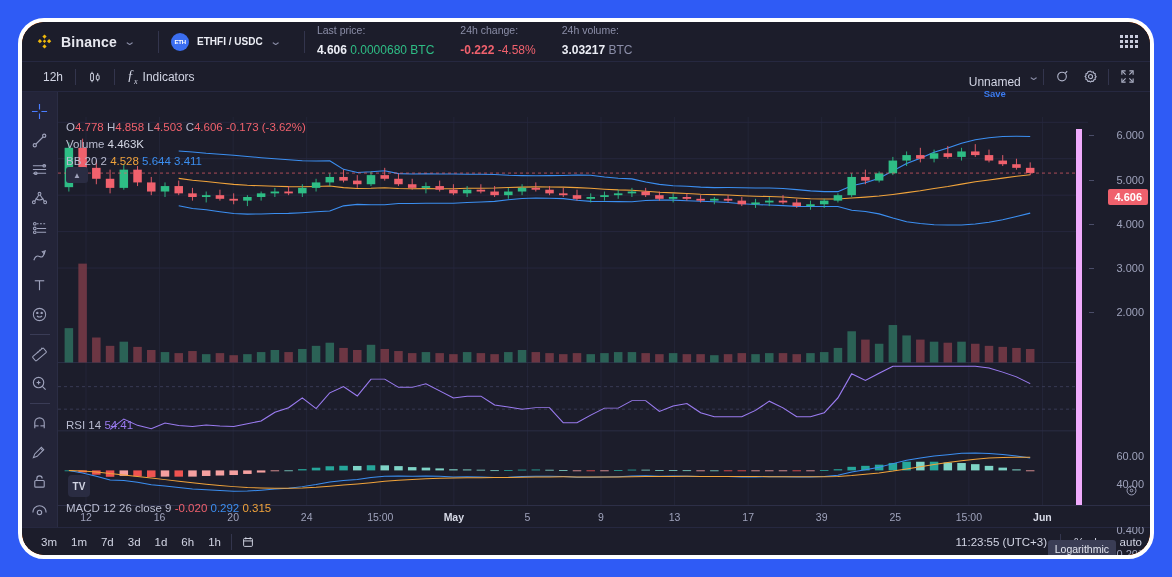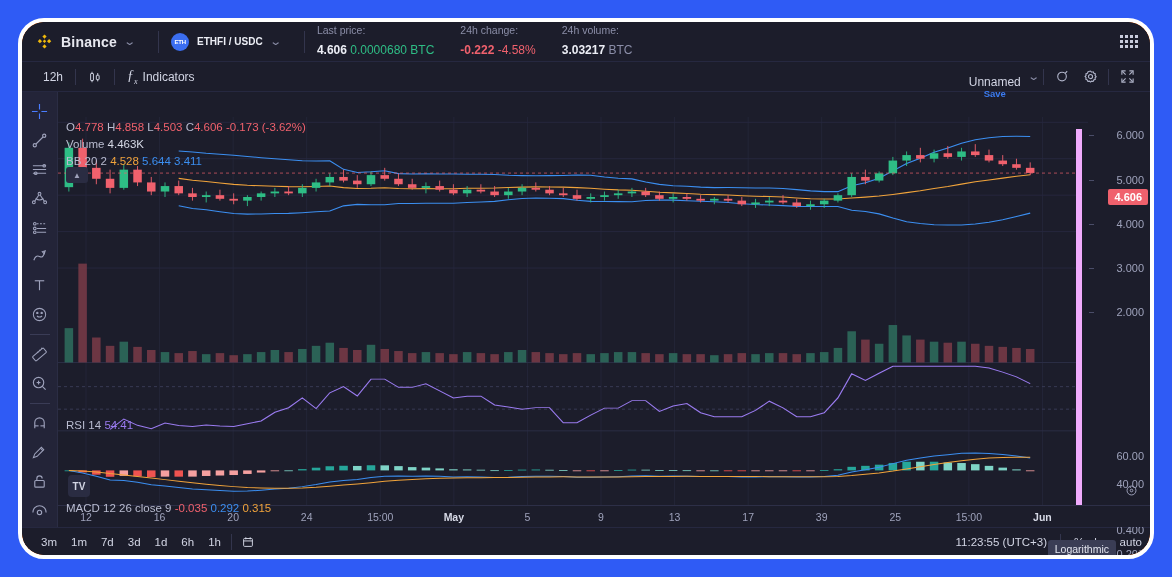--- a/index.html
+++ b/index.html
@@ -444,21 +444,21 @@
           <span class="blue">3.411</span>
         </div>
         <div class="collapse-btn">▲</div>
 
         <div class="legend" id="rsi-legend" style="top: 302px;">
           <span class="lbl">RSI 14</span>
           <span class="purple">54.41</span>
         </div>
         <div class="legend" id="macd-legend" style="top: 385px;">
           <span class="lbl">MACD 12 26 close 9</span>
-          <span class="red">-0.035</span>
+          <span class="red">-0.020</span>
           <span class="blue">0.292</span>
           <span class="orange">0.315</span>
         </div>
 
         <svg id="chart-svg" width="100%" height="100%" style="position:absolute;inset:0" viewBox="0 0 1092 471" preserveAspectRatio="none">
               <g>
                 <line x1="28" y1="0" x2="28" y2="471" stroke="#242639" stroke-width="1"></line>
                 <line x1="101.57142857142857" y1="0" x2="101.57142857142857" y2="471" stroke="#242639" stroke-width="1"></line>
                 <line x1="175.14285714285714" y1="0" x2="175.14285714285714" y2="471" stroke="#242639" stroke-width="1"></line>
                 <line x1="248.71428571428572" y1="0" x2="248.71428571428572" y2="471" stroke="#242639" stroke-width="1"></line>

